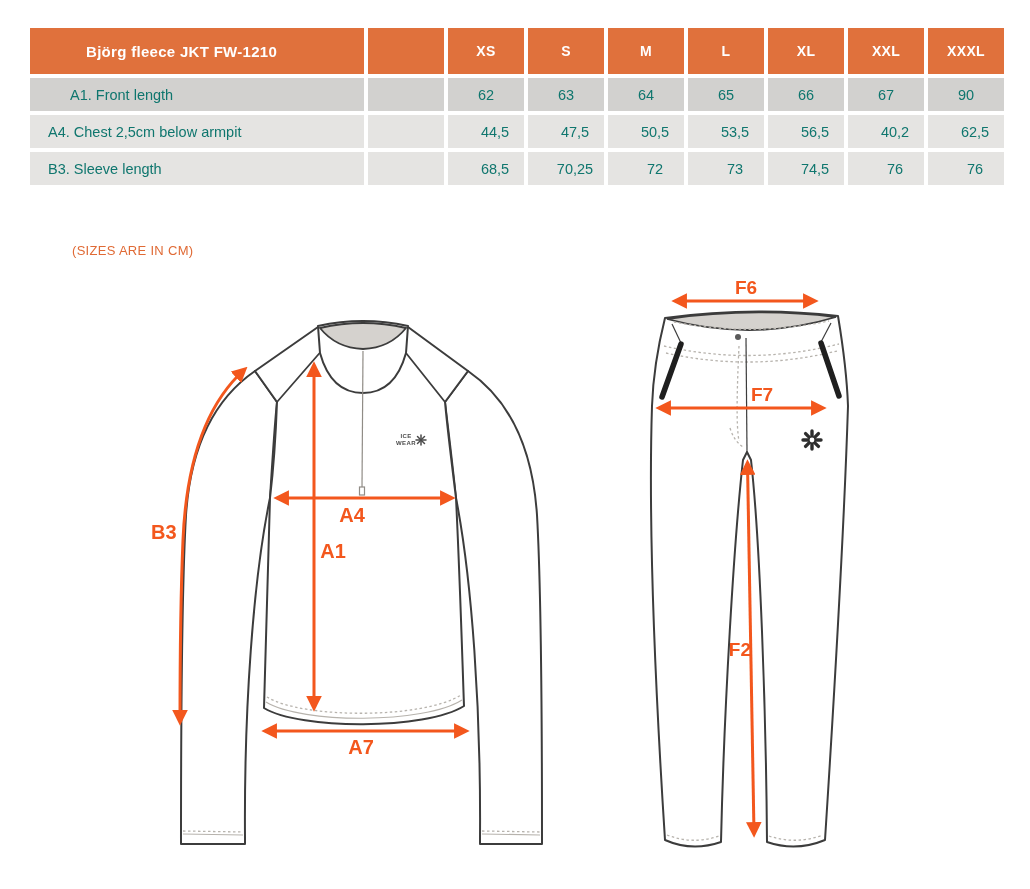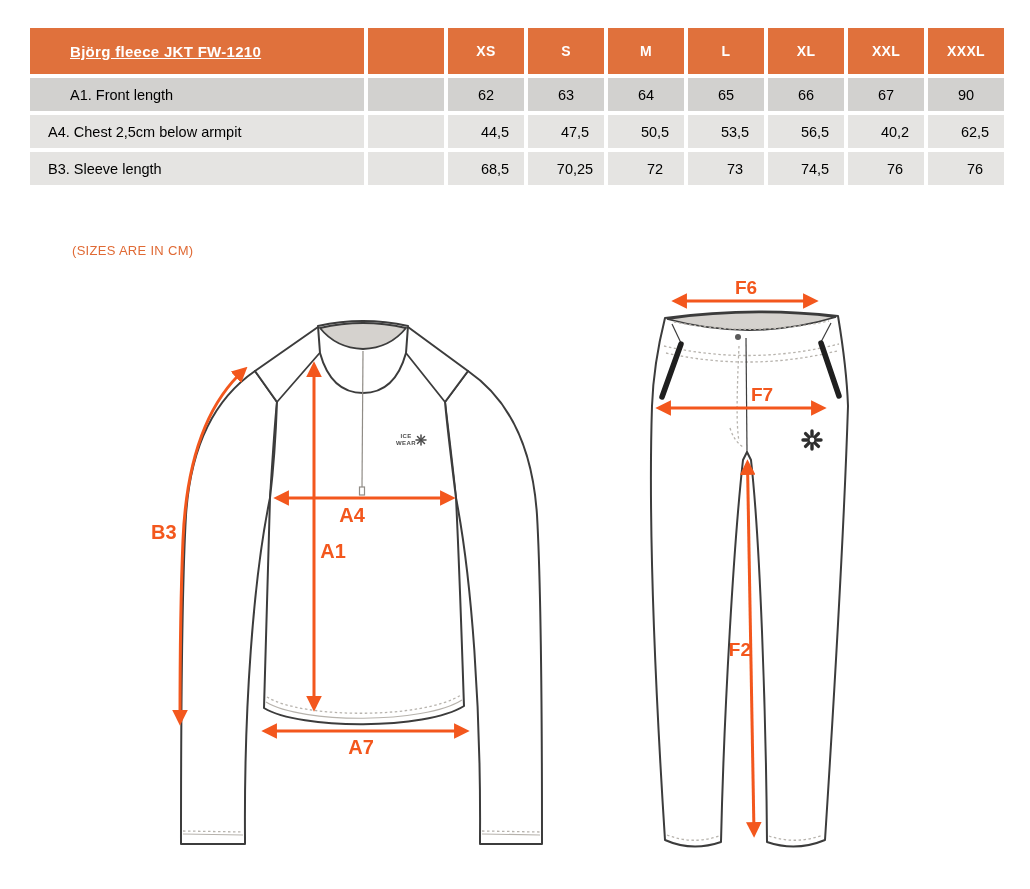--- a/index.html
+++ b/index.html
@@ -21,28 +21,28 @@
   
   table.size-chart{
     position:absolute;left:26px;top:24px;
     border-collapse:separate;border-spacing:4px;
     table-layout:fixed;
   }
   .size-chart col.c-label{width:334px;}
   .size-chart col.c-gap{width:76px;}
   .size-chart col.c-size{width:76px;}
   .size-chart th,.size-chart td{
-    font-size:14.5px;color:#000000;text-align:center;vertical-align:middle;
+    font-size:14.5px;color:#0f766e;text-align:center;vertical-align:middle;
     overflow:hidden;white-space:nowrap;
   }
   .size-chart thead th{
     background:var(--header_bg);color:#ffffff;font-weight:bold;
     height:46px;font-size:14px;letter-spacing:.3px;
   }
-  .size-chart thead th.t-title{text-align:left;padding-left:40px;font-size:15px;text-decoration:underline;}
+  .size-chart thead th.t-title{text-align:left;padding-left:56px;font-size:15px;}
   .size-chart tbody td{height:33px;}
   .size-chart tbody tr.r-dark td{background:var(--row_dark);}
   .size-chart tbody tr.r-light td{background:var(--row_light);padding-left:18px;}
   .size-chart tbody td.t-label{text-align:left;padding-left:40px;font-size:14.5px;}
 
   .size-note{
     position:absolute;left:72px;top:243px;
     color:var(--note);font-size:13px;font-weight:normal;letter-spacing:.3px;
   }
 

